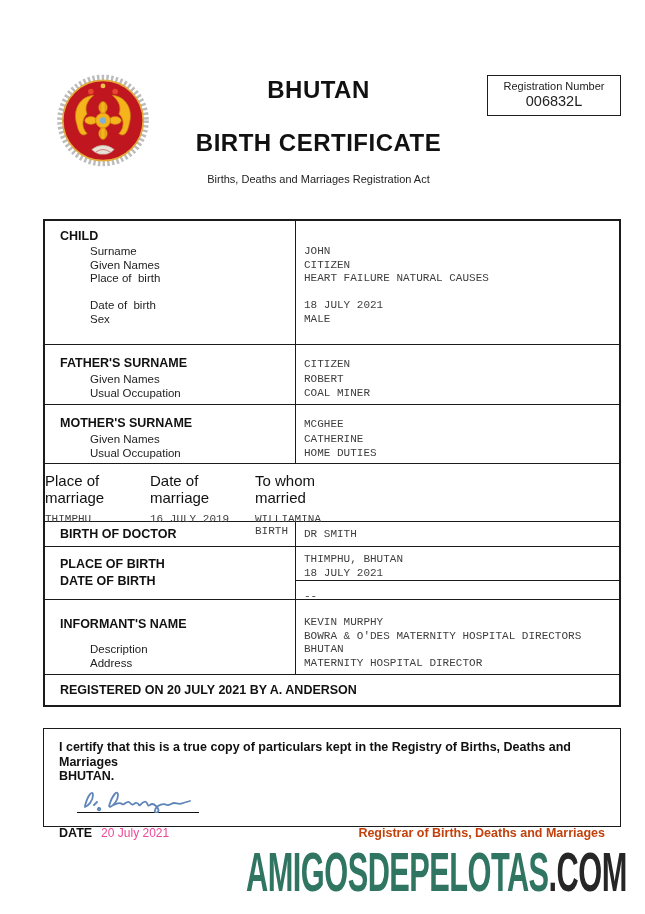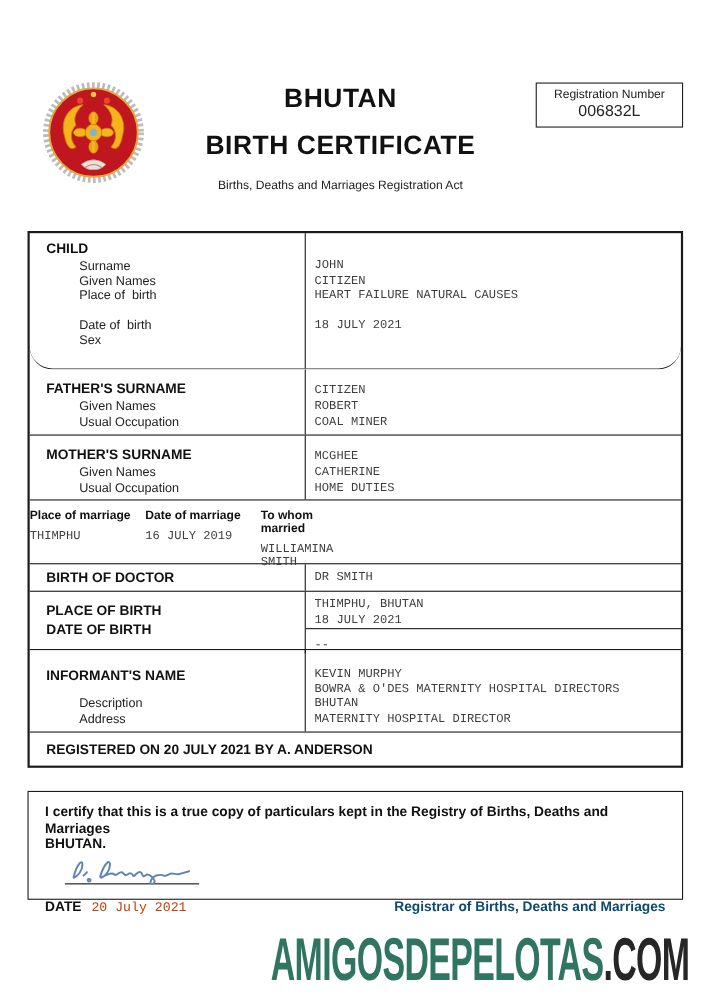--- a/index.html
+++ b/index.html
@@ -1,57 +1,57 @@
 <!DOCTYPE html>
 <html><head>
 <meta charset="utf-8">
 <style>
   * { margin:0; padding:0; box-sizing:border-box; }
   html,body { background:#ffffff; }
   body {
     width:645px; height:914px; overflow:hidden;
     font-family:"Liberation Sans", sans-serif; color:#1a1a1a;
   }
-  .page { position:relative; width:645px; height:914px; background:#fff; }
+  .page { position:relative; width:645px; height:914px; background:#fff;padding-left:18px; }
 
   
   .header { display:flex; align-items:flex-start; padding:70px 24px 0 38px; }
   .emblem-wrap { flex:0 0 94px; }
   .title-block { flex:1; text-align:center; padding-top:6px; }
   .country { font-size:24px; font-weight:bold; letter-spacing:.5px; color:#111; }
-  .doc-title { font-size:24px; font-weight:bold; letter-spacing:.5px; color:#111; margin-top:15px; }
+  .doc-title { font-size:24px; font-weight:bold; letter-spacing:.5px; color:#111; margin-top:25px; }
   .subtitle { font-size:11px; margin-top:16px; color:#222; }
   .reg-box { flex:0 0 134px; height:41px; border:1.5px solid #1f1f1f; text-align:center; margin-top:5px; padding-top:4px; }
   .reg-label { font-size:11px; color:#222; }
   .reg-value { font-size:14.5px; color:#222; margin-top:1px; }
 
   
   .cert-table { margin:34px 24px 0 25px; border:2px solid #1b1b1b; background:#fff; }
   .row { display:grid; grid-template-columns:251px 1fr; border-bottom:1px solid #1b1b1b; }
   .row:last-child { border-bottom:none; }
   .cell-l { border-right:1px solid #1b1b1b; padding:0 10px 0 15px; }
   .cell-r { padding:0 8px; }
   .sec-title { font-weight:bold; font-size:12.5px; color:#111; }
   .lbl { font-size:11.5px; color:#222; padding-left:30px; white-space:pre; }
   .line { line-height:13.5px; height:13.5px; }
   .mono { font-family:"Liberation Mono", monospace; font-size:11px; color:#3e3e3e; }
   .title-slot { height:24px; padding-top:5px; }
   .title-slot2 { height:28px; padding-top:8px; }
 
-  .h-child { height:124px;border-radius:21px; }
+  .h-child { height:124px; }
   .h-father { height:60px; }
   .h-mother { height:59px; }
   .h-marriage { height:58px; }
   .h-doctor { height:25px; }
   .h-birth { height:53px; }
   .h-informant { height:75px; }
   .h-registered { height:30px; }
 
   .mcols { display:grid; grid-template-columns:105px 105px 1fr; padding-top:8px; padding-left:0; }
-  .mhead { font-weight:bold; font-size:11px; color:#111; }
+  .mhead { font-weight:normal; font-size:15px; color:#111; }
   .mval { margin-top:7px; }
 
   .row-doctor .cell-l, .row-doctor .cell-r { display:flex; align-items:center; }
 
   .cell-birth-l { padding-top:9px; }
   .cell-birth-l .sec-title { line-height:16.5px; }
   .cell-r-split { padding:0; display:flex; flex-direction:column; }
   .birth-top { flex:1; padding:6px 8px 0; }
   .birth-bottom { border-top:1px solid #1b1b1b; padding:4px 8px 0; }
 
@@ -60,22 +60,22 @@
   .row-registered { display:flex; align-items:center; padding-left:15px; }
   .registered-text { font-weight:bold; font-size:12.5px; color:#111; }
 
   
   .certify-box { margin:21px 24px 0 25px; border:1.5px solid #1b1b1b; padding:11px 15px 12px; height:99px; }
   .certify-text { font-weight:bold; font-size:12.5px; line-height:14.5px; color:#111; }
   .signature { margin:3px 0 0 18px; height:25px; }
   .sig-line { width:122px; border-bottom:1.5px solid #111; margin-left:18px; }
   .certify-footer { display:flex; justify-content:space-between; align-items:baseline; margin-top:13px; font-size:12.5px; }
   .date-label { font-weight:bold; color:#111; margin-right:9px; }
-  .date-value { color:#c2410c; font-size:12px;font-family:Liberation Mono, monospace; }
-  .registrar { font-weight:bold; color:#0c4a6e; }
+  .date-value { color:#ec4899; font-size:12px; }
+  .registrar { font-weight:bold; color:#c2410c; }
 
   
   .footer {
     position:absolute; right:18px; top:840px;
     font-weight:bold; font-size:55px; letter-spacing:-1px; white-space:nowrap;
     transform:scaleX(.56); transform-origin:right center;
   }
 </style>
 </head>
 <body>
@@ -127,20 +127,21 @@
         <div class="line lbl">Date of  birth</div>
         <div class="line lbl">Sex</div>
       </div>
       <div class="cell-r">
         <div class="title-slot"></div>
         <div class="line mono">JOHN</div>
         <div class="line mono">CITIZEN</div>
         <div class="line mono">HEART FAILURE NATURAL CAUSES</div>
         <div class="line mono"></div>
         <div class="line mono">18 JULY 2021</div>
+        <div class="line mono">MALE</div>
       </div>
     </div>
 
     <div class="row h-father">
       <div class="cell-l">
         <div class="title-slot2"><span class="sec-title">FATHER'S SURNAME</span></div>
         <div class="line lbl">Given Names</div>
         <div class="line lbl">Usual Occupation</div>
       </div>
       <div class="cell-r">
@@ -168,21 +169,21 @@
         <div>
           <div class="mhead">Place of marriage</div>
           <div class="mono mval">THIMPHU</div>
         </div>
         <div>
           <div class="mhead">Date of marriage</div>
           <div class="mono mval">16 JULY 2019</div>
         </div>
         <div>
           <div class="mhead">To whom married</div>
-          <div class="mono mval">WILLIAMINA SMITH</div>
+          <div class="mono mval">WILLIAMINA BIRTH</div>
         </div>
       </div>
     </div>
 
     <div class="row h-doctor row-doctor">
       <div class="cell-l">
         <span class="sec-title">BIRTH OF DOCTOR</span>
       </div>
       <div class="cell-r">
         <span class="mono">DR SMITH</span>

